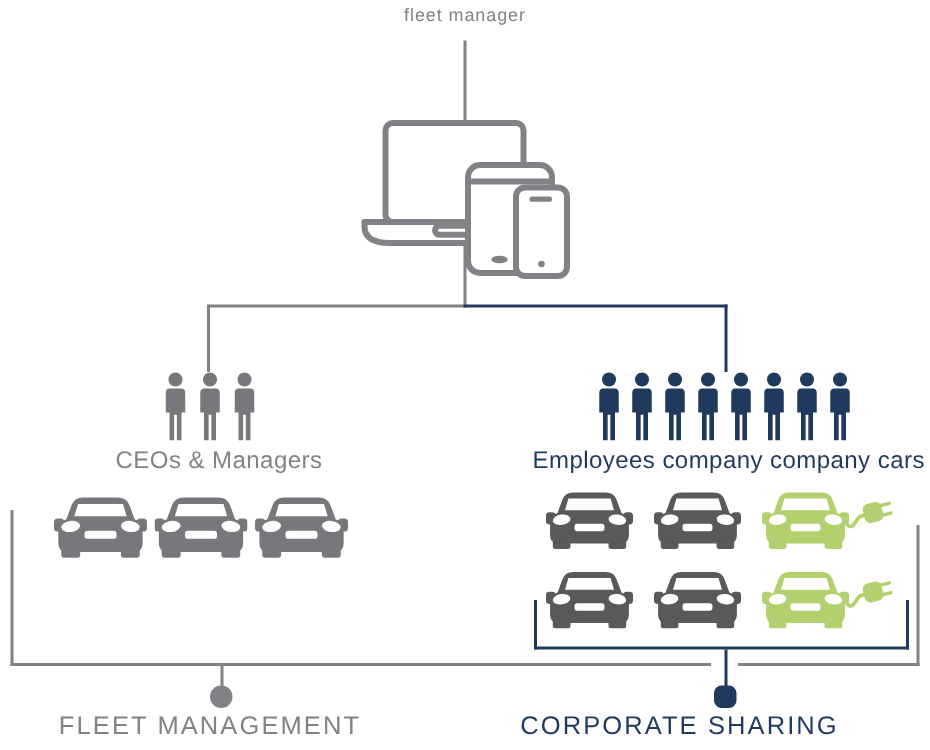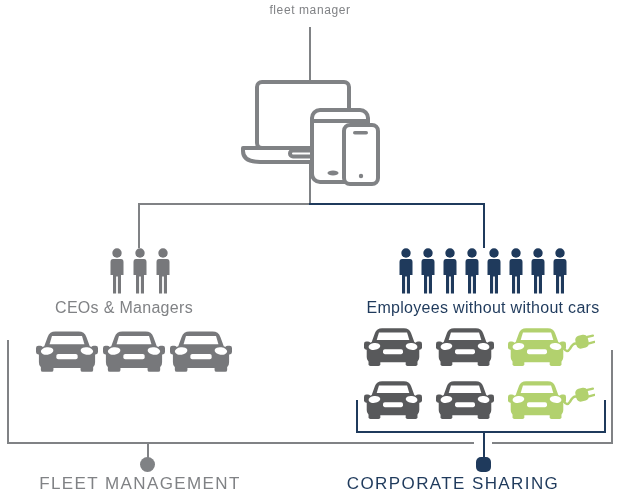--- a/index.html
+++ b/index.html
@@ -91,21 +91,21 @@
     <svg width="20" height="46" viewBox="0 0 20 46">
         <use href="#person-shape"></use>
       </svg>
   <svg width="20" height="46" viewBox="0 0 20 46">
         <use href="#person-shape"></use>
       </svg>
       <svg width="20" height="46" viewBox="0 0 20 46">
         <use href="#person-shape"></use>
       </svg>
     </div>
-  <div class="label gray group-label abs" style="left:19px;top:299px;width:210px;">CEOs &amp; Managers</div>
+  <div class="label gray group-label abs" style="left:41px;top:299px;width:210px;">CEOs &amp; Managers</div>
 
   <div class="people-row navy-people" style="left:396px;top:248px;">
     <svg width="20" height="46" viewBox="0 0 20 46">
         <use href="#person-shape"></use>
       </svg>
   <svg width="20" height="46" viewBox="0 0 20 46">
         <use href="#person-shape"></use>
       </svg>
       <svg width="20" height="46" viewBox="0 0 20 46">
         <use href="#person-shape"></use>
@@ -119,21 +119,21 @@
       <svg width="20" height="46" viewBox="0 0 20 46">
         <use href="#person-shape"></use>
       </svg>
       <svg width="20" height="46" viewBox="0 0 20 46">
         <use href="#person-shape"></use>
       </svg>
       <svg width="20" height="46" viewBox="0 0 20 46">
         <use href="#person-shape"></use>
       </svg>
     </div>
-  <div class="label navy group-label abs" style="left:355px;top:299px;width:256px;">Employees without without cars</div>
+  <div class="label navy group-label abs" style="left:355px;top:299px;width:256px;">Employees company company cars</div>
 
   <div class="cars-row" style="left:36px;top:329px;">
     <span class="car-item variant-gray">
       <svg class="car" width="62" height="43" viewBox="0 0 64 44">
           <use href="#car-shape"></use>
         </svg>
 
     </span>
   <span class="car-item variant-gray">
       <svg class="car" width="62" height="43" viewBox="0 0 64 44">

